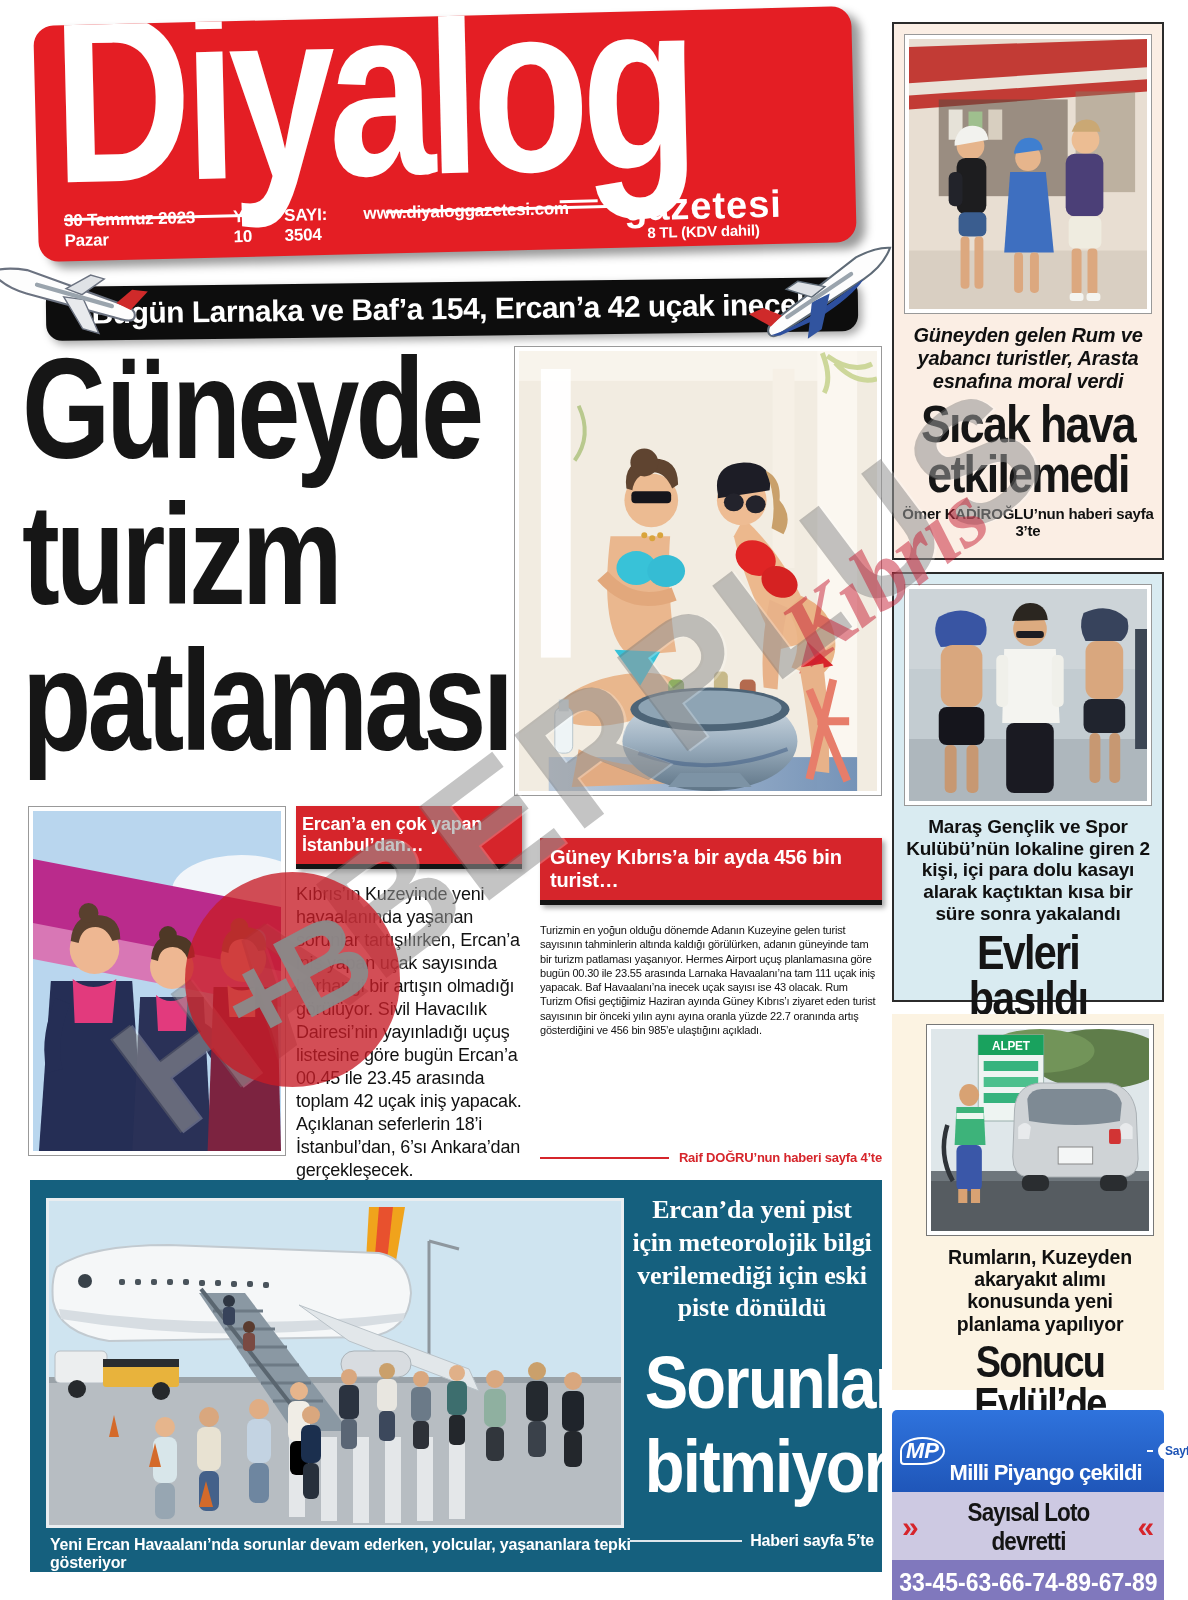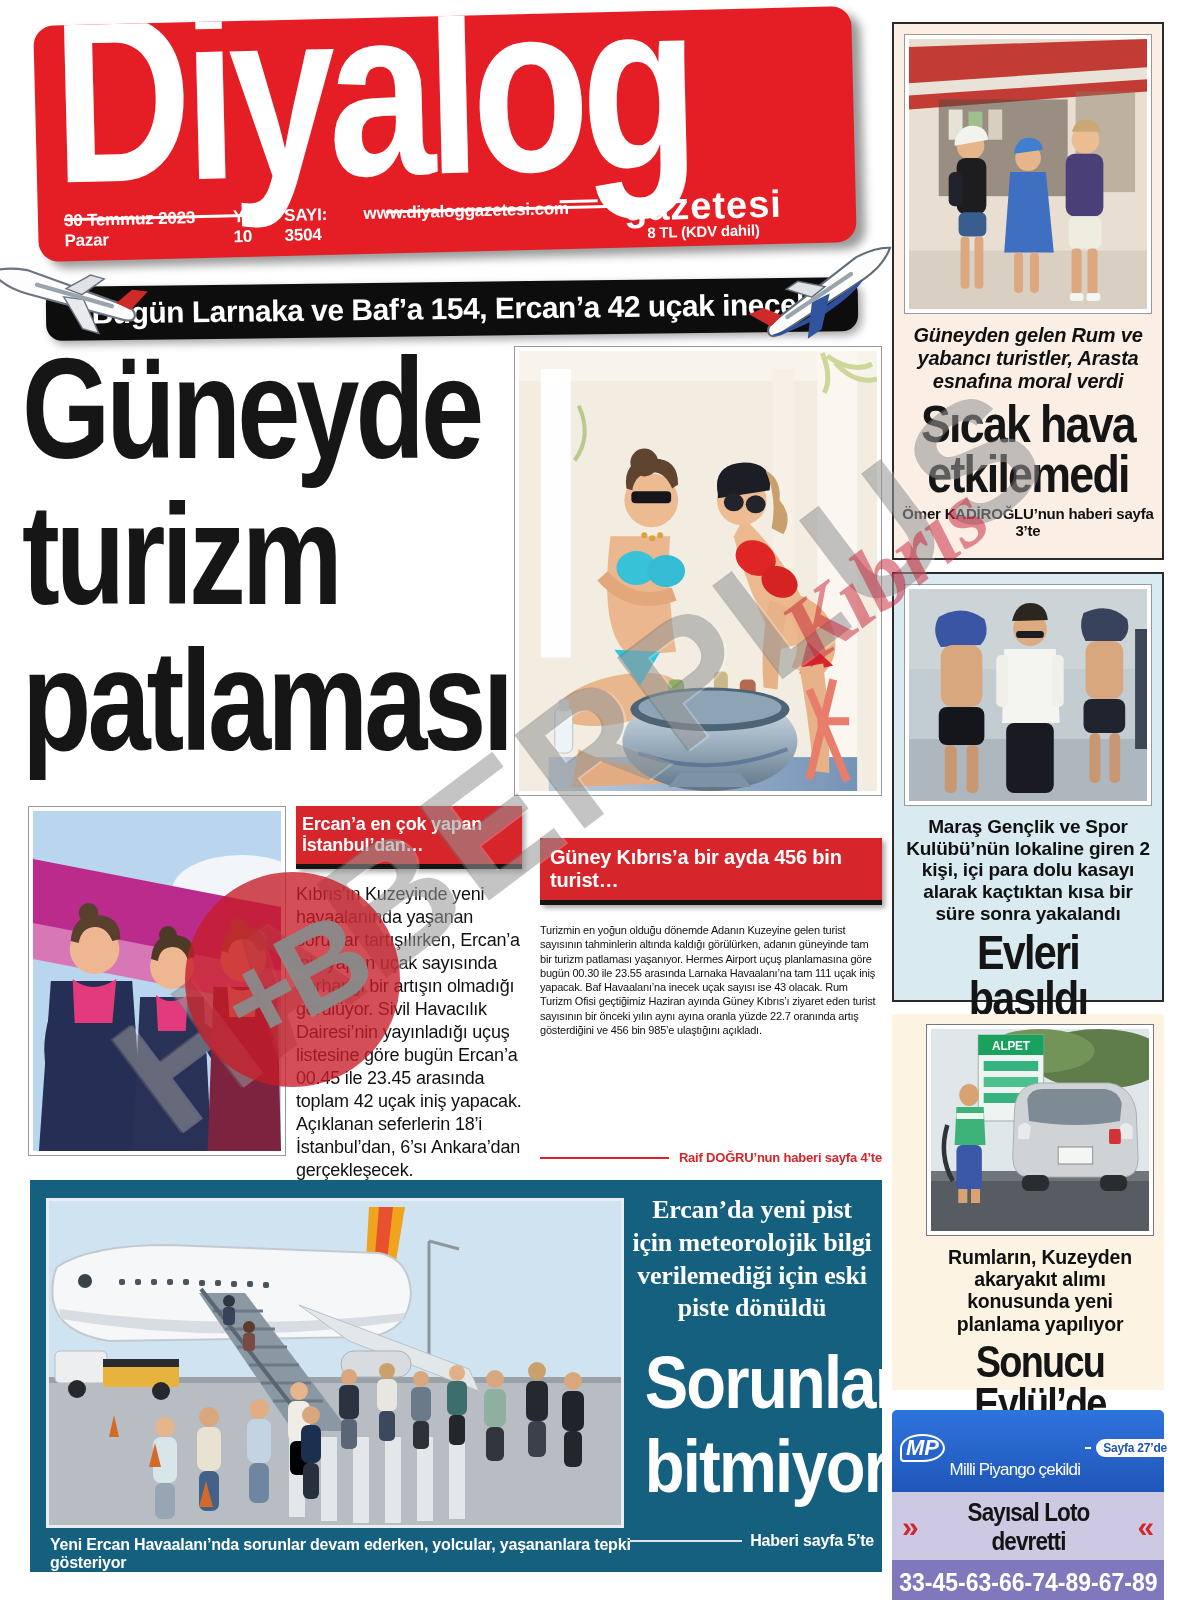--- a/index.html
+++ b/index.html
@@ -81,21 +81,21 @@
   .sbox3 .shl{font-size:44px;margin-top:4px;}
   .dash-byline{display:flex;align-items:center;gap:8px;margin:8px 18px 0;font-weight:bold;font-size:16px;}
   .dash-byline .rule{flex:1;height:2px;background:#1a1a1a;}
 
   
   .milli{left:892px;top:1410px;width:272px;height:88px;border-radius:5px;box-sizing:border-box;
          background:linear-gradient(#2f73dd,#1e54b6);padding:6px 8px;color:#fff;}
   .milli-row1{display:flex;align-items:center;gap:5px;}
   .mp-logo{font-weight:bold;font-style:italic;font-size:22px;border:2px solid #fff;border-radius:50% 50% 50% 4px;
            padding:1px 4px;line-height:1;}
-  .milli-label{font-weight:normal;font-size:17px;white-space:nowrap;letter-spacing:-0.8px;margin-top:44px;}
+  .milli-label{font-weight:bold;font-size:22px;white-space:nowrap;letter-spacing:-0.8px;margin-top:44px;}
   .milli-pill{background:#fff;color:#1e54b6;font-weight:bold;font-size:12px;border-radius:10px;
               padding:2px 7px;white-space:nowrap;}
   .milli-row2{display:flex;align-items:center;justify-content:center;gap:8px;margin-top:8px;}
   .pill-blank{width:62px;height:22px;background:#fff;border-radius:12px;}
   .milli-num{font-weight:bold;font-size:33px;letter-spacing:4px;line-height:1;}
   .loto{left:892px;top:1492px;width:272px;height:80px;box-sizing:border-box;background:#cdc9e2;text-align:center;}
   .loto-top{display:flex;align-items:center;justify-content:space-between;padding:6px 10px 4px;}
   .loto-chev{color:#d6252b;font-weight:bold;font-size:30px;line-height:1;}
   .loto-label{font-weight:bold;font-size:25px;letter-spacing:-1px;color:#141414;transform:scaleX(.9);}
   .loto-bar{height:44px;background:#8078bd;display:flex;align-items:center;justify-content:center;}

